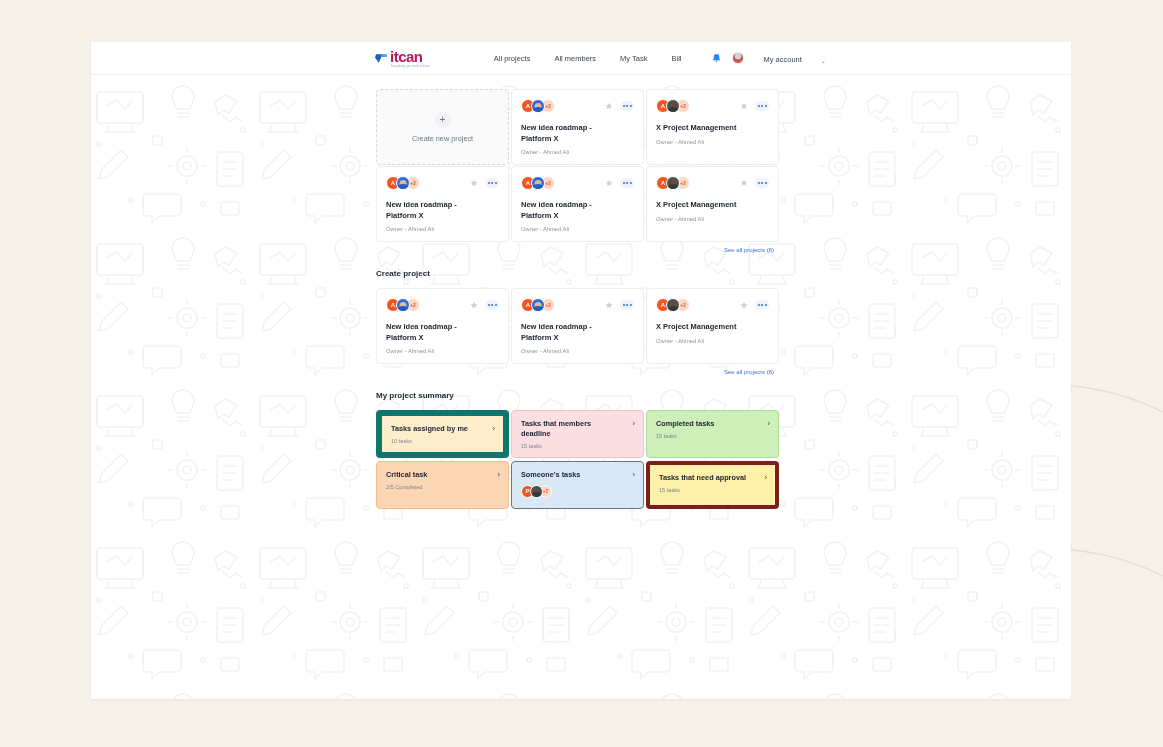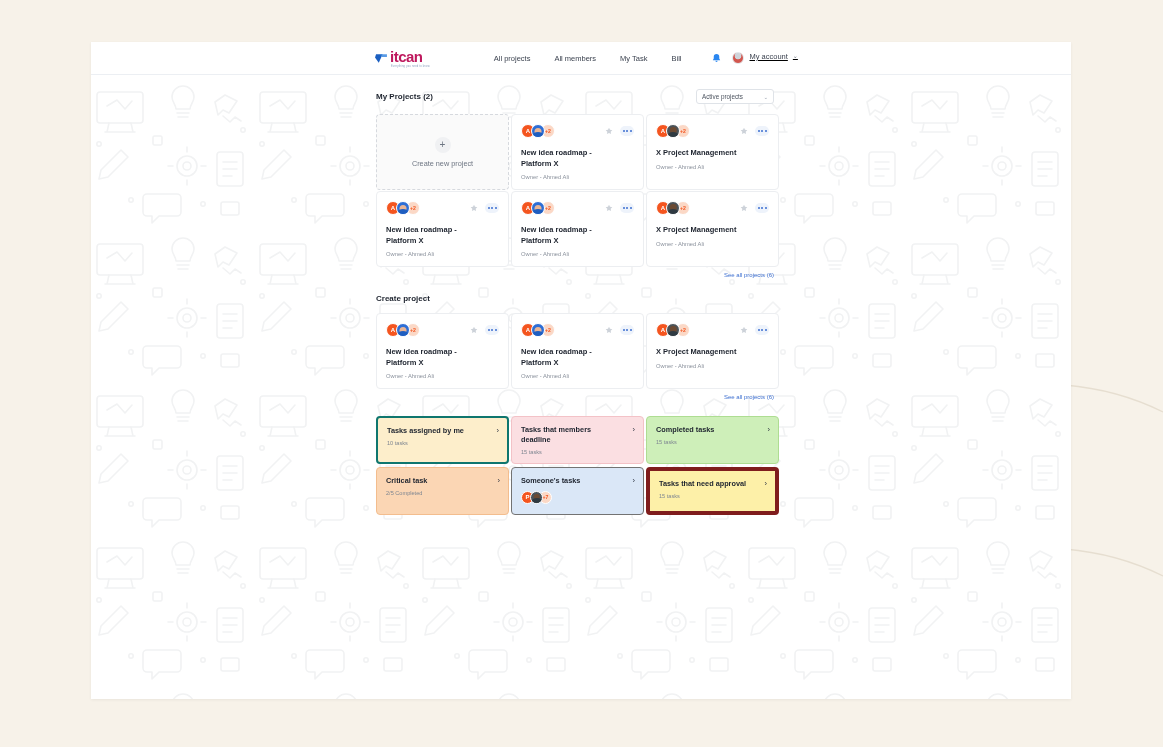--- a/index.html
+++ b/index.html
@@ -88,24 +88,23 @@
   }
   .nav-right {
     display: flex;
     align-items: center;
     gap: 10px;
     margin-left: 30px;
   }
   .bell-icon { width: 11px; height: 11px; display:block; cursor:pointer; }
   .account {
     display: flex;
-    align-items: flex-start;
-    gap: 5px;
+    align-items: flex-end;
+    gap: 19px;
     cursor: pointer;
-    text-decoration: underline;
   }
   .account-avatar {
     width: 12px; height: 12px; border-radius: 50%;
     background: radial-gradient(circle at 50% 30%, #cfd4da 0 38%, #d2564e 42% 100%);
     border: 0.5px solid #e3e6ea;
     overflow:hidden;
   }
   .account-name { font-size: 7.5px; color: #3c4350; }
   .caret { font-size: 6px; color: #6d7582; }
 
@@ -374,27 +373,20 @@
         <div class="account-avatar"></div>
         <span class="account-name">My account</span>
         <span class="caret">⌄</span>
       </div>
     </div>
   </div>
 
   <div class="content">
     <div class="inner">
 
-      <div class="section-head">
-        <span class="section-title">My Projects (2)</span>
-        <div class="select-box">
-          <span>Active projects</span>
-          <span class="caret">⌄</span>
-        </div>
-      </div>
 
       <div class="grid">
 
         <div class="card" style="background:#fafafa; border:1px dashed #d6d9de; display:flex; flex-direction:column; align-items:center; justify-content:center; gap:6px;">
           <div style="width:16px;height:16px;border-radius:50%;background:#f0f1f3;display:flex;align-items:center;justify-content:center;color:#6d7582;font-size:10px;line-height:1;">+</div>
           <span style="font-size:7.3px;color:#6d7582;">Create new project</span>
         </div>
 
         <div class="card">
           <div class="card-top">
@@ -585,24 +577,27 @@
           </div>
           <div class="card-title" style="white-space:pre-line;">X Project Management</div>
           <div class="card-owner">Owner -  Ahmed Ali</div>
         </div>
       </div>
 
       <div class="see-all">See all projects (6)</div>
 
       <div class="spacer-lg"></div>
 
+      <div class="section-head">
+        <span class="section-title">My project summary</span>
+      </div>
 
       <div class="sum-grid">
 
-        <div class="sum-card" style="background:#fdeecb; border:2px solid #0f766e;">
+        <div class="sum-card" style="background:#fdeecb; border:6px solid #0f766e;">
           <div class="sum-row">
             <span class="sum-title">Tasks assigned by me</span>
             <span class="sum-chev">›</span>
           </div>
           <div class="sum-sub">10 tasks</div>
         </div>
 
         <div class="sum-card" style="background:#fbdfe2; border:1px solid #f3c2c7;">
           <div class="sum-row">
             <span class="sum-title" style="max-width:92px;display:inline-block;">Tasks that members deadline</span>

